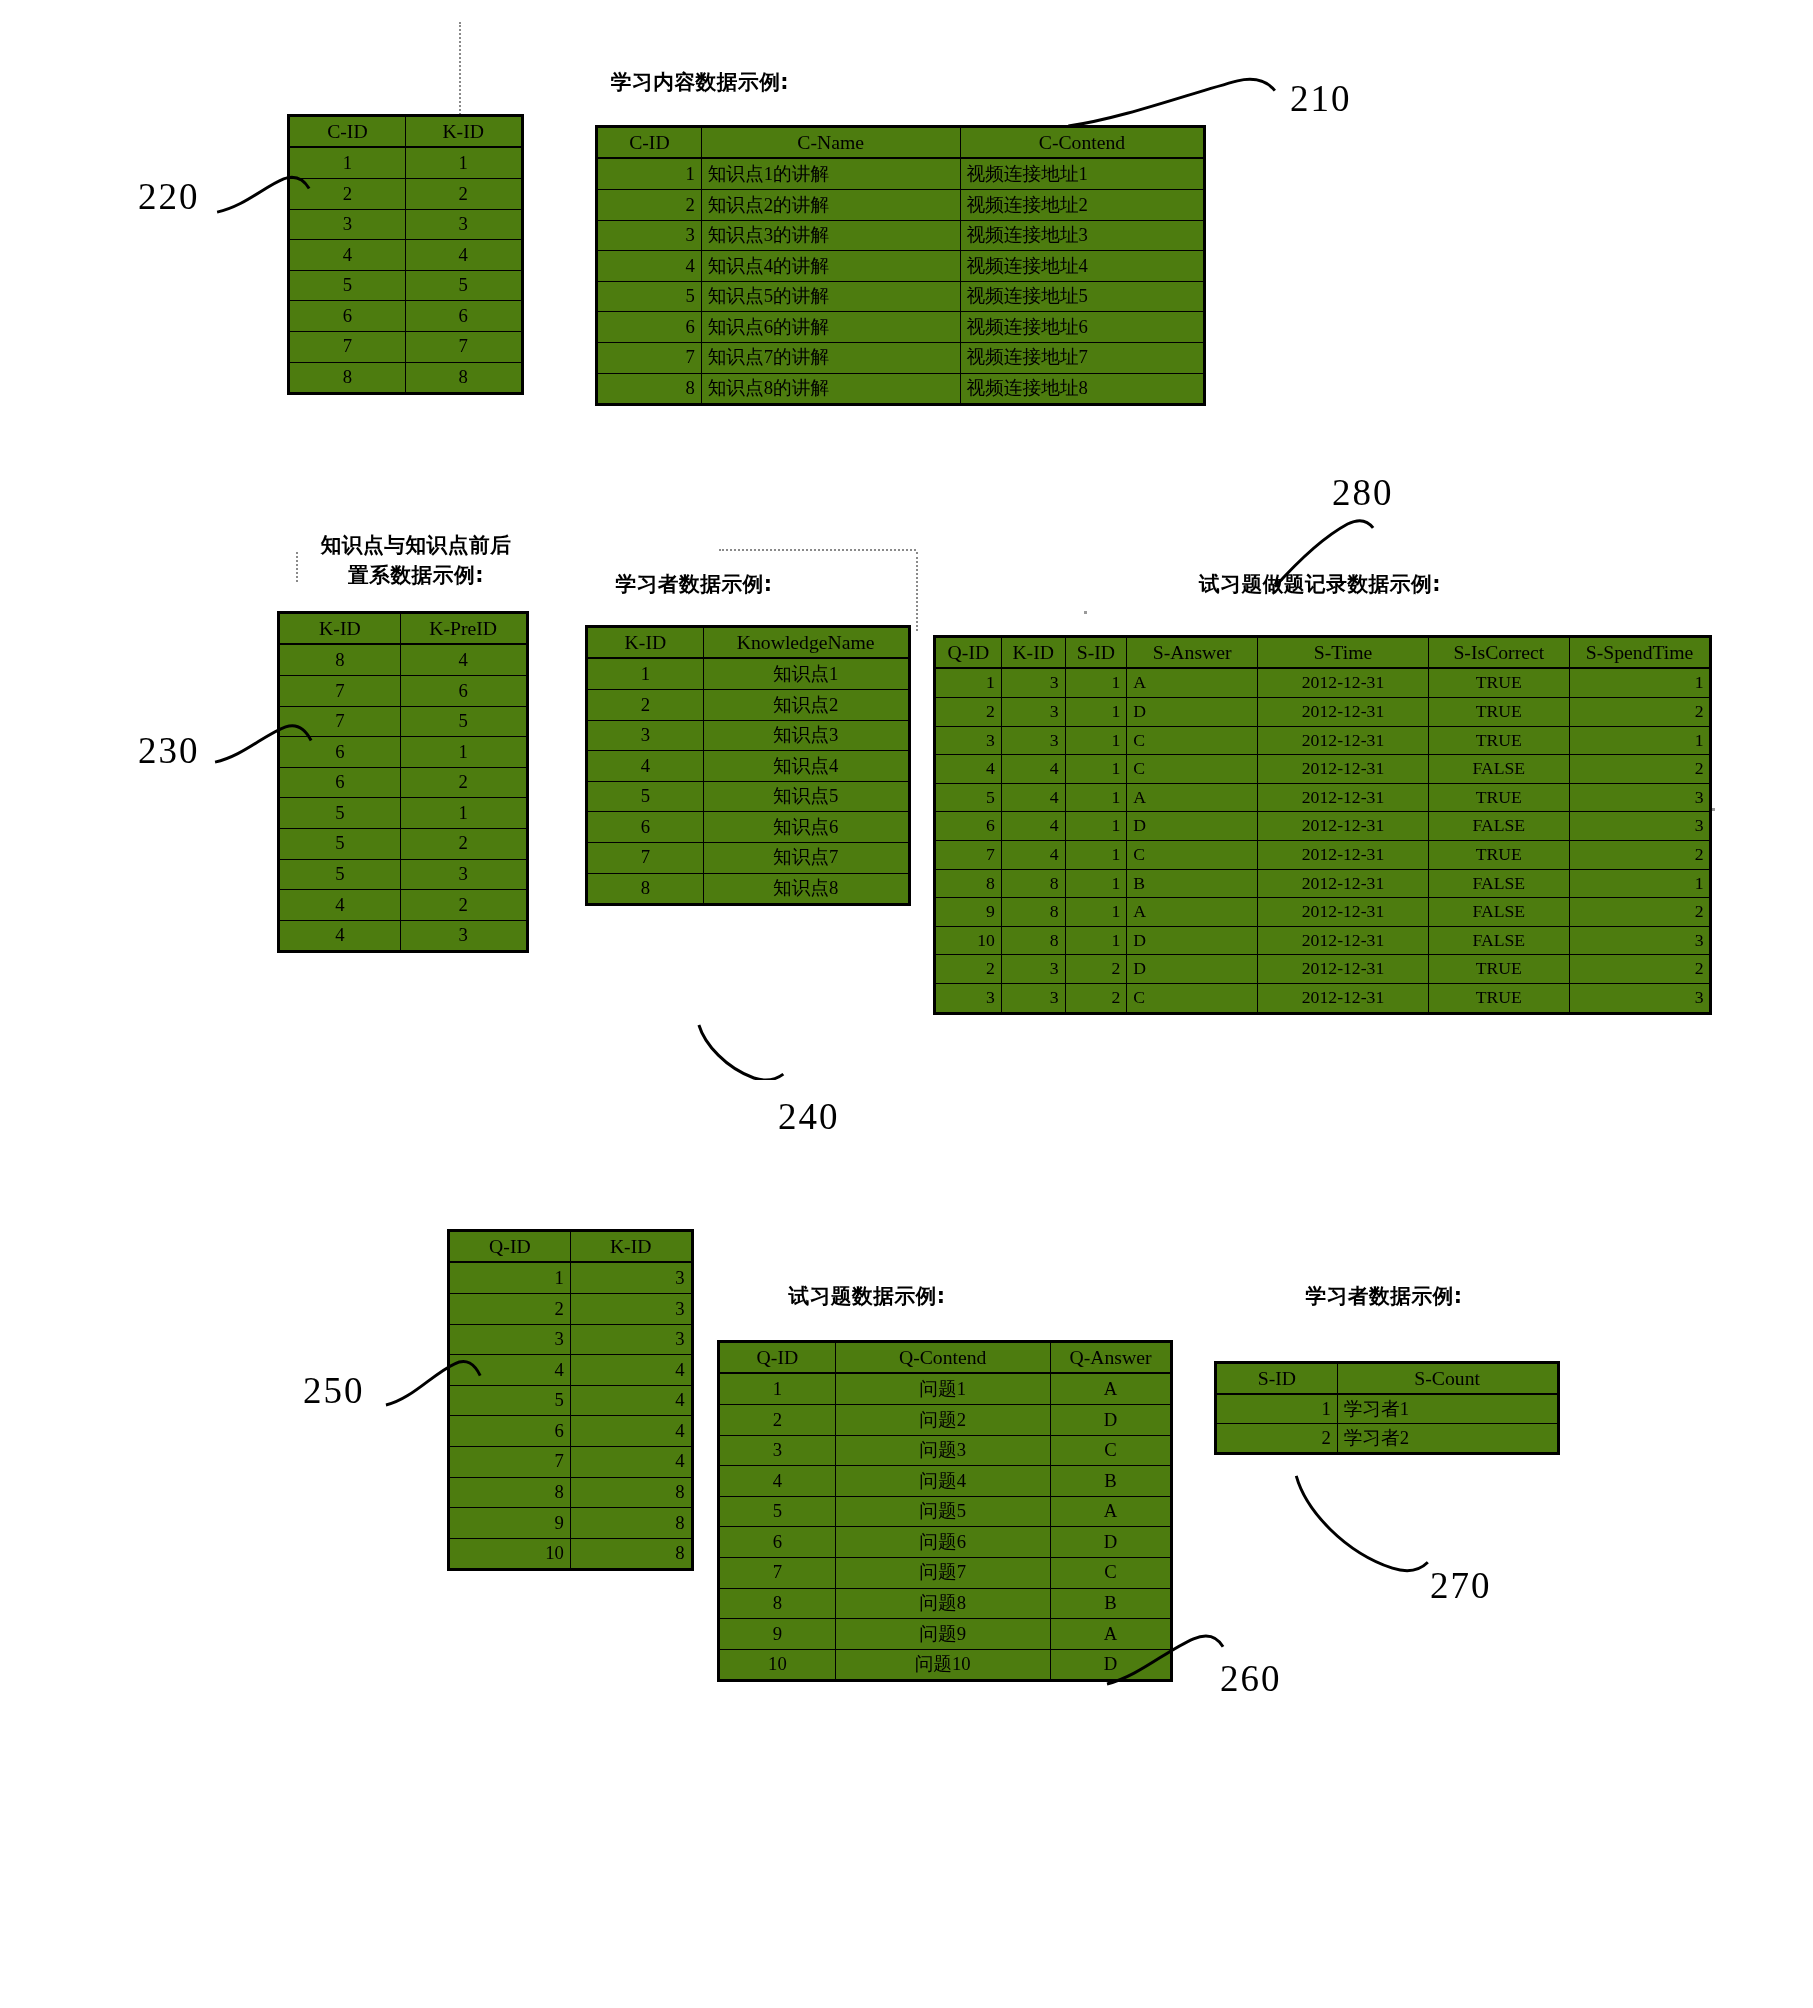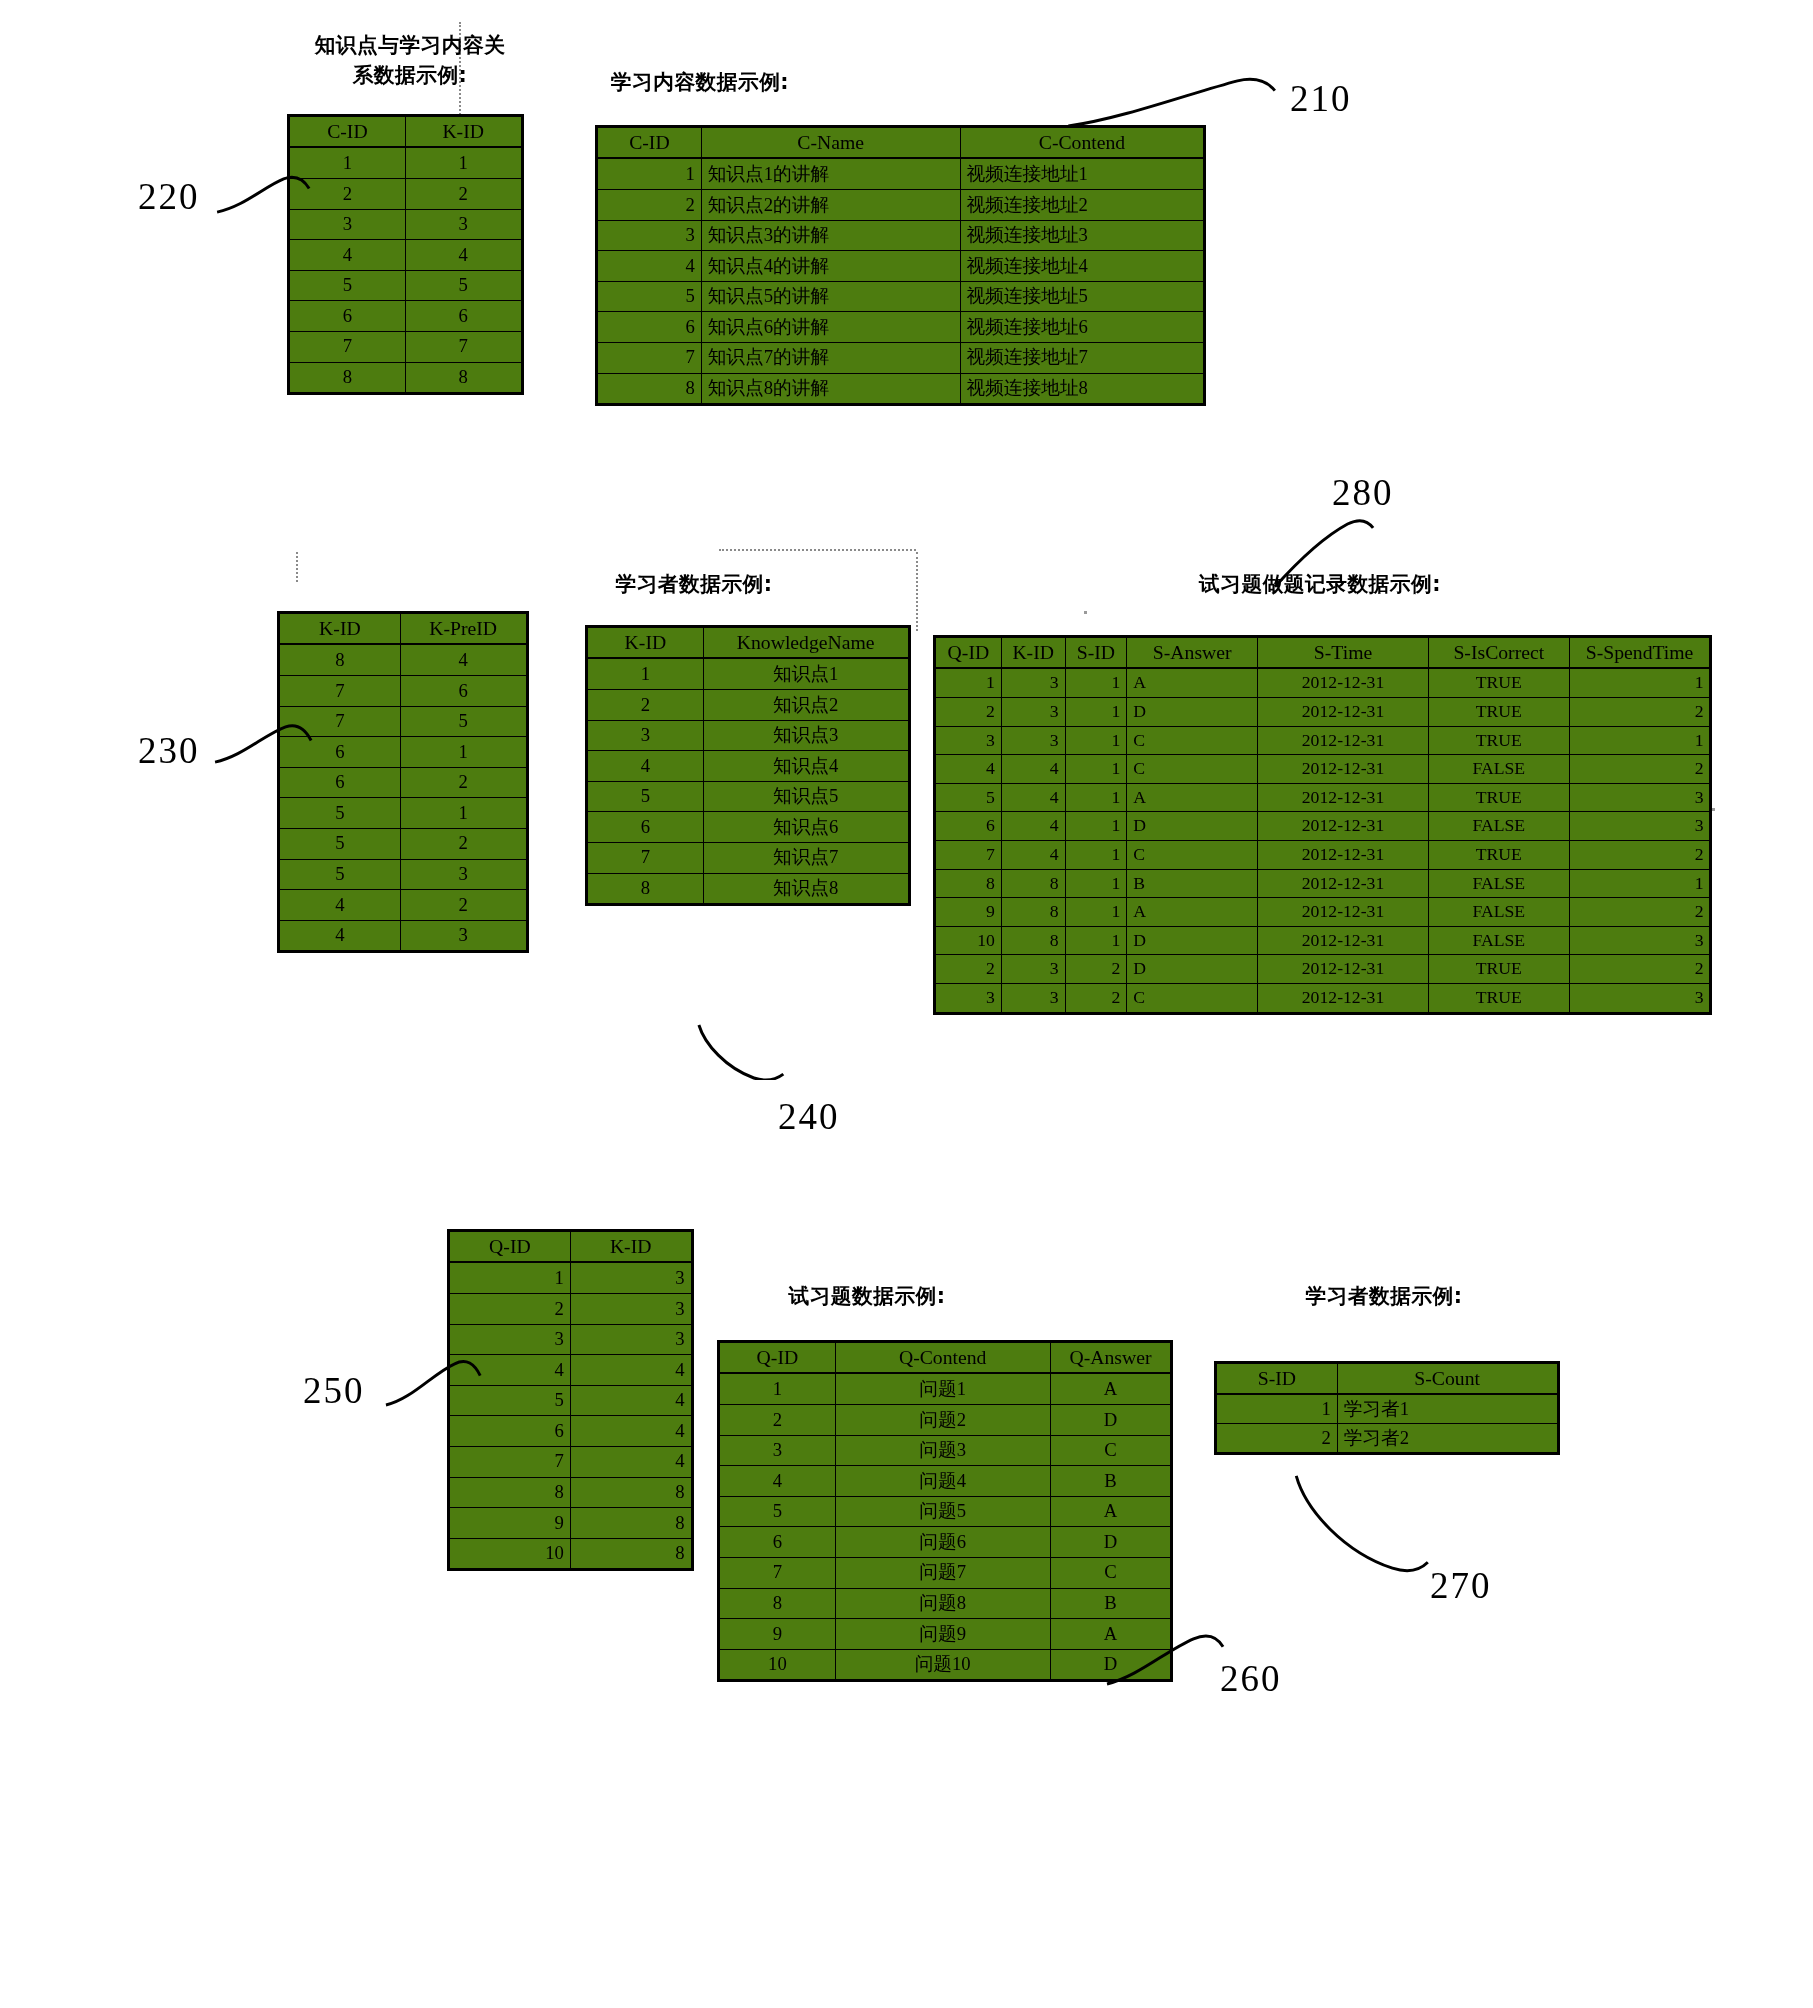--- a/index.html
+++ b/index.html
@@ -67,24 +67,20 @@
 
 <div id="page">
 
   <div class="dotline" style="left:459px;top:21.7px;height:108px;"></div>
   <div class="dotline" style="left:296px;top:552px;height:29.6px;"></div>
   <div class="dotline" style="left:916px;top:552px;height:79px;"></div>
   <div class="dothoriz" style="left:719px;top:549px;width:197px;"></div>
   <div class="speck" style="left:1712px;top:808px;"></div>
   <div class="speck" style="left:1084px;top:611px;"></div>
 
-  <div class="cap" style="left:282px;top:29.6px;width:256px;">
-    <div>知识点与学习内容关</div>
-    <div>系数据示例:</div>
-  </div>
 
   <table class="tbl" id="t-kc" style="left:287px;top:114px;">
     <thead>
       <tr>
         <th style="width:103px;">C-ID</th>
         <th style="width:103px;">K-ID</th>
       </tr>
     </thead>
     <tbody>
         <tr>
@@ -181,20 +177,24 @@
           <td class="l cn" style="height: 25.6px;">视频连接地址8</td>
         </tr>
       </tbody>
   </table>
 
   <div class="refnum" style="left:1290px;top:77px;">210</div>
   <svg class="lead" style="left:1064px;top:71px;" width="227" height="59" viewBox="0 0 230 60">
     <path d="M4,56 C60,48 130,22 176,10 C194,6 206,10 214,20" stroke="#000" stroke-width="3" fill="none"></path>
   </svg>
 
+  <div class="cap" style="left:284px;top:530px;width:264px;">
+    <div>知识点与知识点前后</div>
+    <div>置系数据示例:</div>
+  </div>
 
   <table class="tbl" id="t-kp" style="left:277px;top:611px;">
     <thead>
       <tr>
         <th style="width:108px;">K-ID</th>
         <th style="width:113px;">K-PreID</th>
       </tr>
     </thead>
     <tbody>
         <tr>

